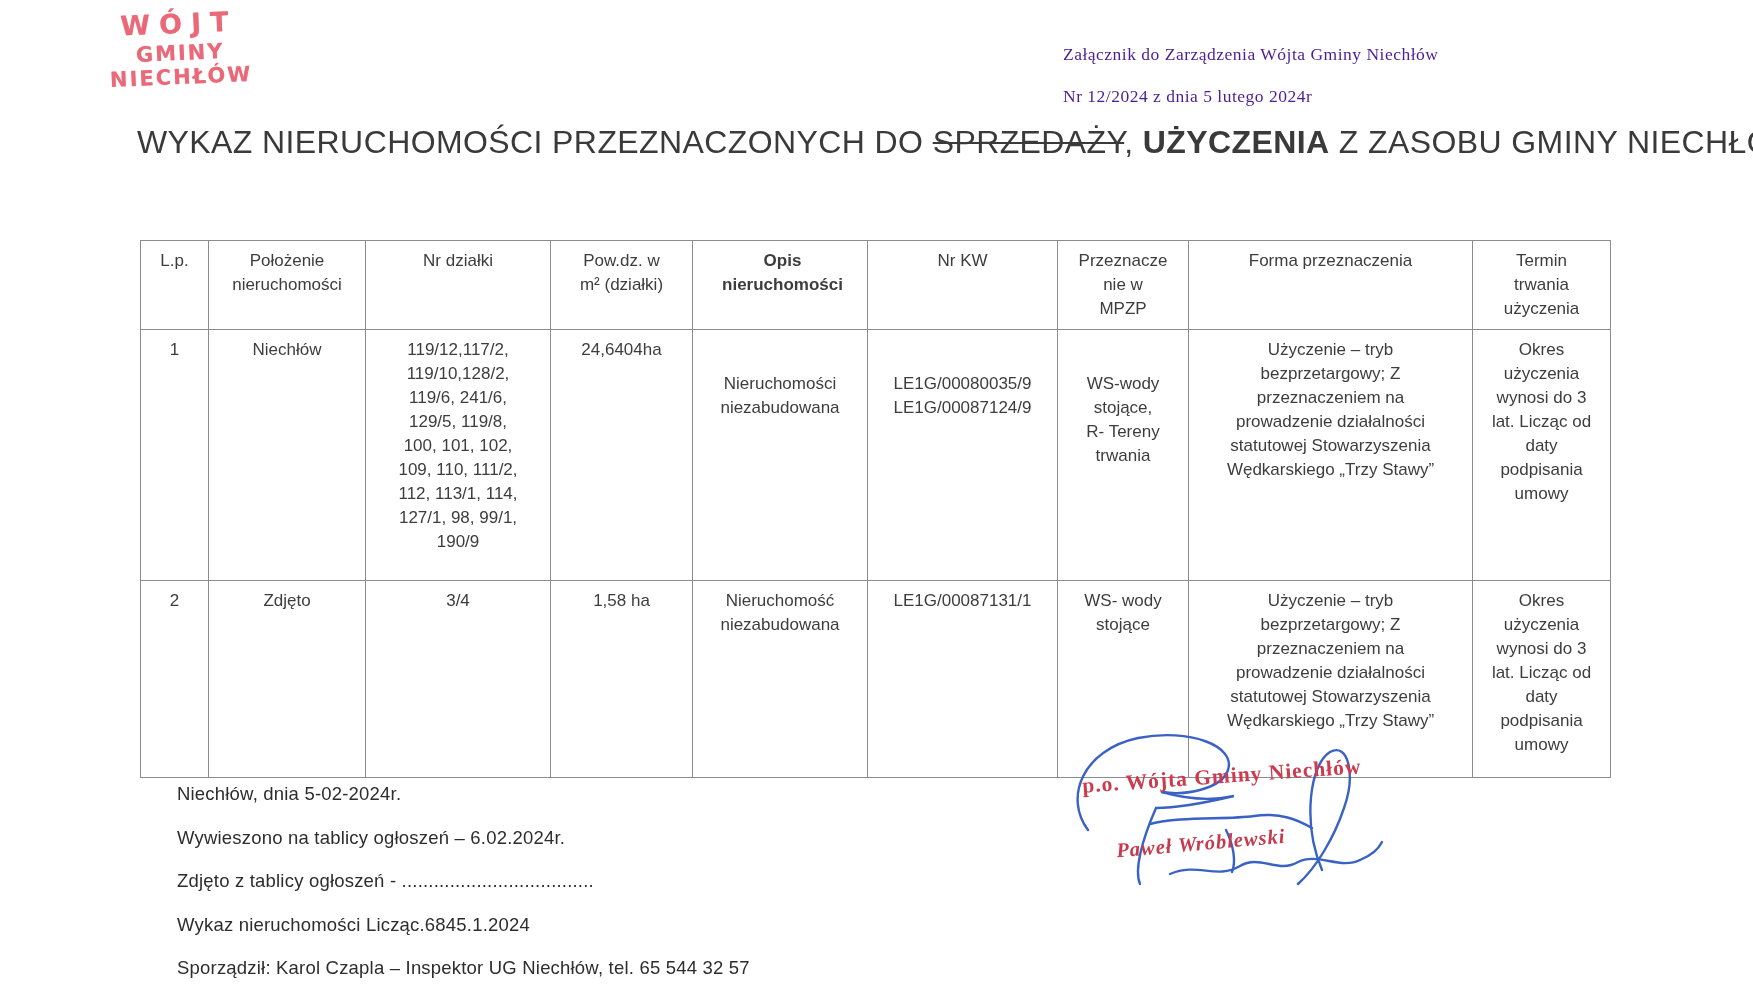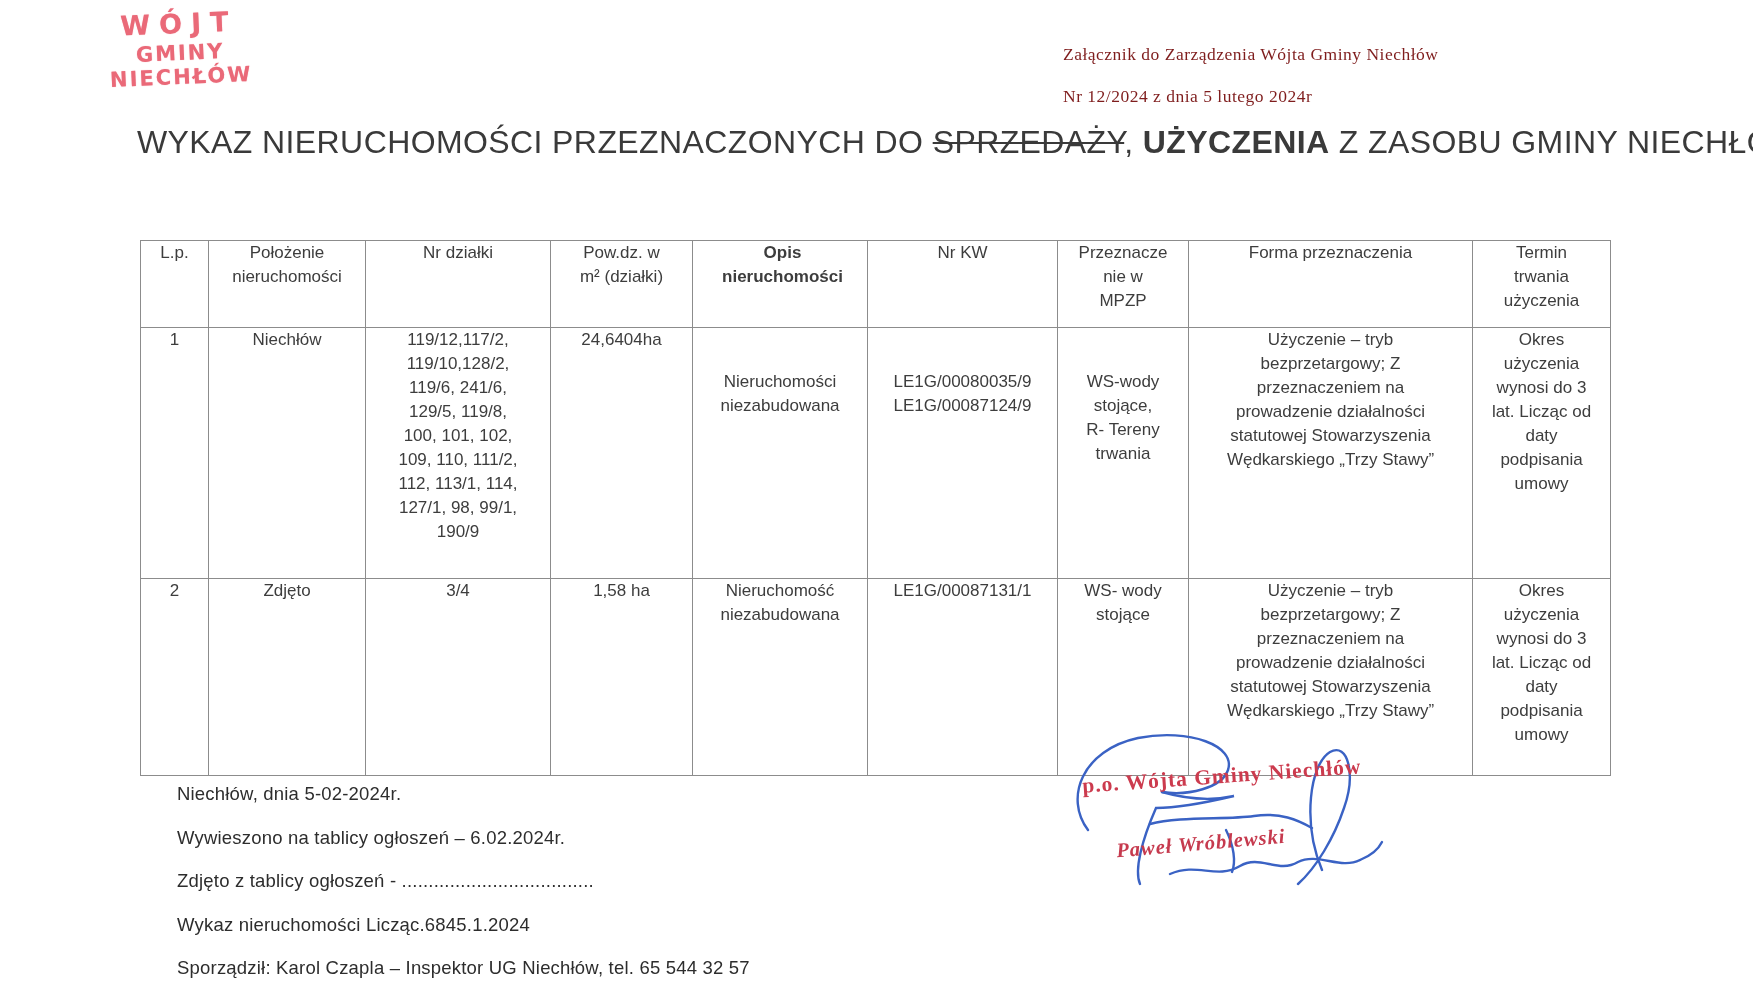--- a/index.html
+++ b/index.html
@@ -13,40 +13,40 @@
     position:absolute; left:70px; top:8px; width:220px; text-align:center;
     transform:rotate(-2.5deg); color:#e8596a; opacity:0.9;
     font-family:"DejaVu Sans", sans-serif;
   }
   .stamp-line1 { font-size:27px; font-weight:bold; letter-spacing:9px; text-shadow:0 0 1px #f2a2ac; }
   .stamp-line2 { font-size:21px; font-weight:bold; letter-spacing:2px; margin-top:2px; text-shadow:0 0 1px #f2a2ac; }
 
   
   .annotation {
     position:absolute; left:1063px; top:44px; width:420px;
-    font-family:"Liberation Serif", serif; font-size:17.5px; color:#7f1d1d;
+    font-family:"Liberation Serif", serif; font-size:17.5px; color:#4c1d95;
   }
   .annotation .ann-line { margin-bottom:21px; letter-spacing:0.5px; }
 
   
   .doc-title {
     position:absolute; left:137px; top:124px; width:1480px;
     font-size:32px; color:#3a3a3a; letter-spacing:0.4px; white-space:nowrap;
   }
   .doc-title .struck { text-decoration:line-through; text-decoration-thickness:2px; }
   .doc-title .bold { font-weight:bold; }
 
   
   table.doc-table {
     position:absolute; left:140px; top:240px; width:1470px;
     border-collapse:collapse; table-layout:fixed;
     font-size:17px; line-height:24px; color:#3d3d3d;
   }
   .doc-table th, .doc-table td {
-    border:1px solid #8c8c8c; vertical-align:top; padding:0 6px;
+    border:1px solid #8c8c8c; vertical-align:top; padding:8px 6px;
     white-space:pre-line; text-align:center; font-weight:normal;
     overflow:hidden;
   }
   .doc-table tr.header-row { height:87px; }
   .doc-table tr.row-1 { height:251px; }
   .doc-table tr.row-2 { height:197px; }
   .doc-table th.th-opis { text-align:center; padding-left:11px;font-weight:bold; }
   .doc-table td.pad-lo { padding-top:42px; }
 
   

